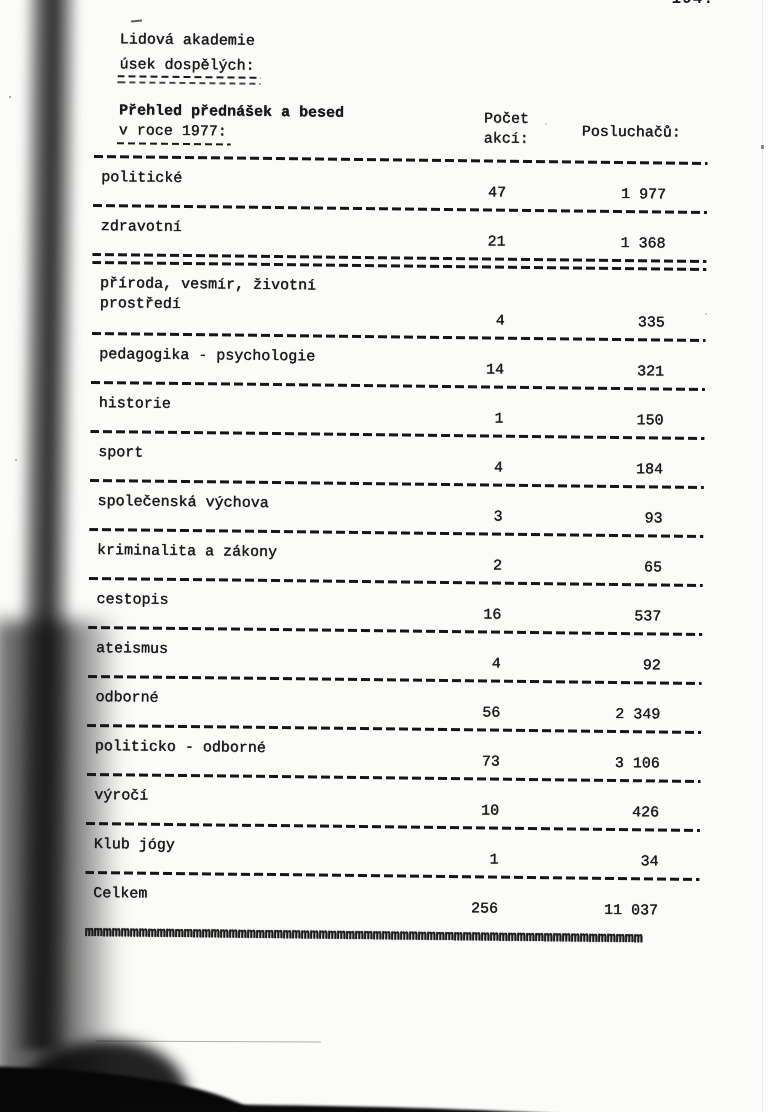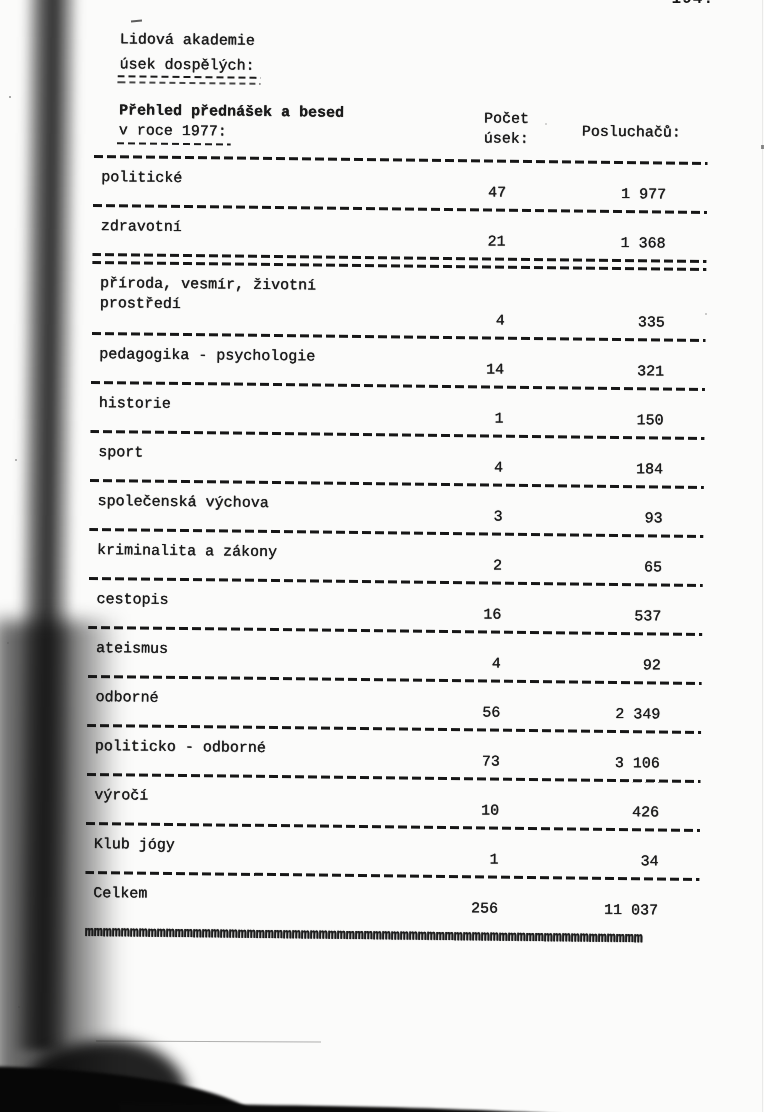--- a/index.html
+++ b/index.html
@@ -131,21 +131,21 @@
   <div class="doc">
 
     <p class="h1">Lidová akademie</p>
 
     <p class="h2-wrap h2"><span class="dash-ul-double">úsek dospělých:</span></p>
 
     <div class="subhead">
       <div class="line1">Přehled přednášek a besed</div>
       <div><span class="dash-ul-single">v roce 1977:</span></div>
       <div class="col1-head">Počet
-úsek:</div>
+akcí:</div>
       <div class="col2-head">Posluchačů:</div>
     </div>
 
     <div class="sep"></div>
 
     <div id="rows-host">
     <div class="row">
       <span class="label">politické</span>
       <span class="num">47</span>
       <span class="num">1 977</span>

